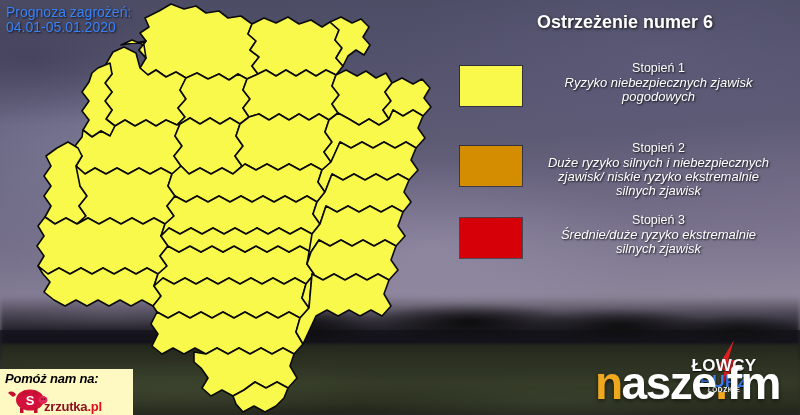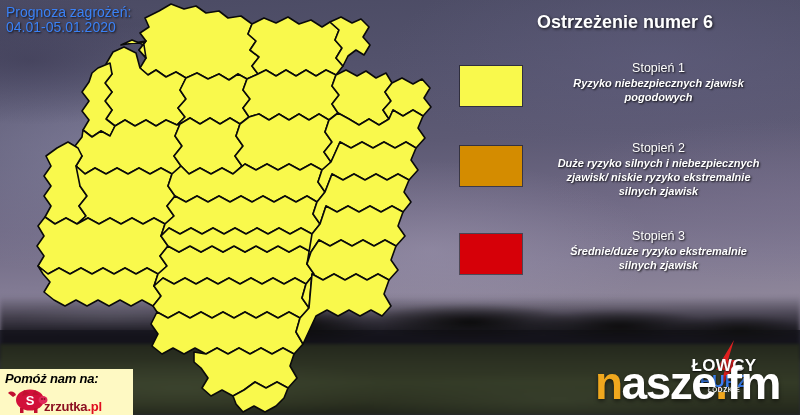--- a/index.html
+++ b/index.html
@@ -70,24 +70,24 @@
   
   .legend{position:absolute;left:455px;top:60px;width:340px;}
   .legend-row{position:relative;display:flex;align-items:flex-start;margin-bottom:14px;}
   .swatch{
     width:62px;height:40px;flex:0 0 62px;margin-left:5px;margin-top:6px;
     box-shadow:0 0 0 1px rgba(0,0,0,.45);
   }
   .legend-text{flex:1;text-align:center;color:#fff;padding:0 6px;
     text-shadow:1px 1px 2px rgba(0,0,0,.85);}
   .legend-head{font-size:12.5px;font-weight:normal;line-height:16px;}
-  .legend-desc{font-size:11px;font-style:italic;font-weight:bold;line-height:14px;}
+  .legend-desc{font-size:13px;font-style:italic;font-weight:normal;line-height:14px;}
 
   .lr1{margin-bottom:34px;}
-  .lr2{margin-bottom:30px;justify-content:flex-end;}
+  .lr2{margin-bottom:14px;justify-content:flex-end;}
 
   
   .zrzutka{
     position:absolute;left:0;top:369px;width:133px;height:62px;background:#fef9c3;
     overflow:hidden;
   }
   .zrz-top{
     position:absolute;left:5px;top:2px;color:#000;font-size:13px;
     font-style:italic;font-weight:bold;letter-spacing:-.2px;
   }

